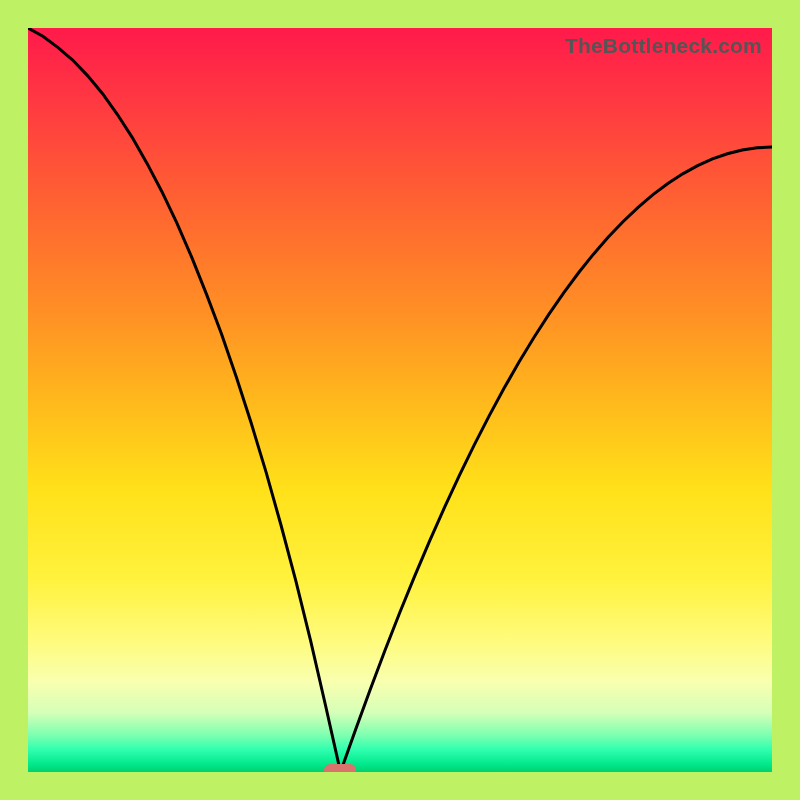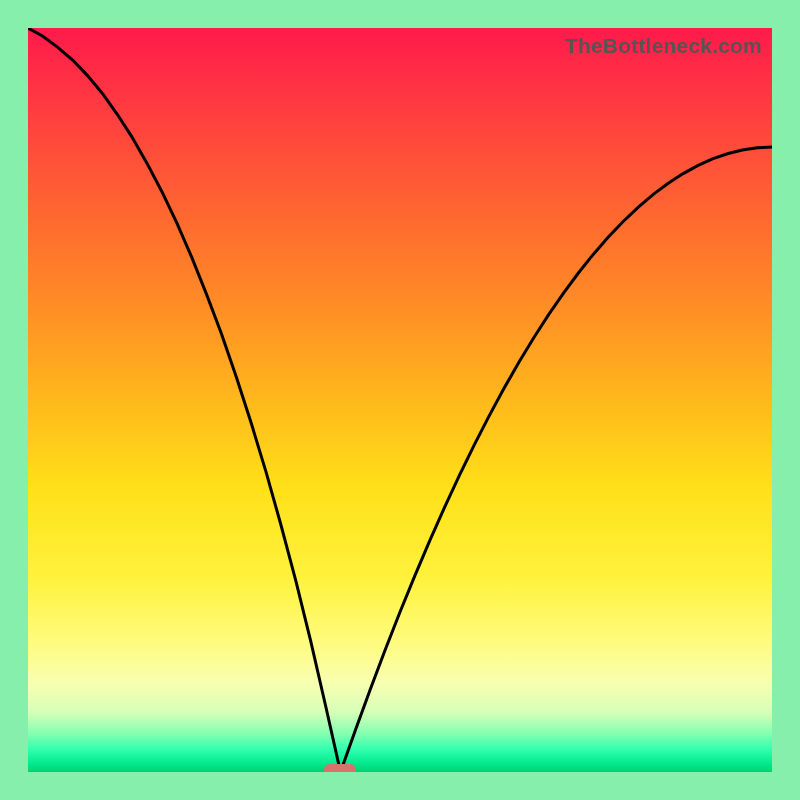--- a/index.html
+++ b/index.html
@@ -8,21 +8,21 @@
     width: 800px;
     height: 800px;
     overflow: hidden;
     background: #000;
     font-family: Arial, Helvetica, sans-serif;
   }
   .outer {
     position: relative;
     width: 800px;
     height: 800px;
-    background: #86efac;
+    background: #bef264;
     text-align: center;
   }
   .plot {
     position: absolute;
     left: 28px;
     top: 28px;
     width: 744px;
     height: 744px;
     overflow: hidden;
   }

